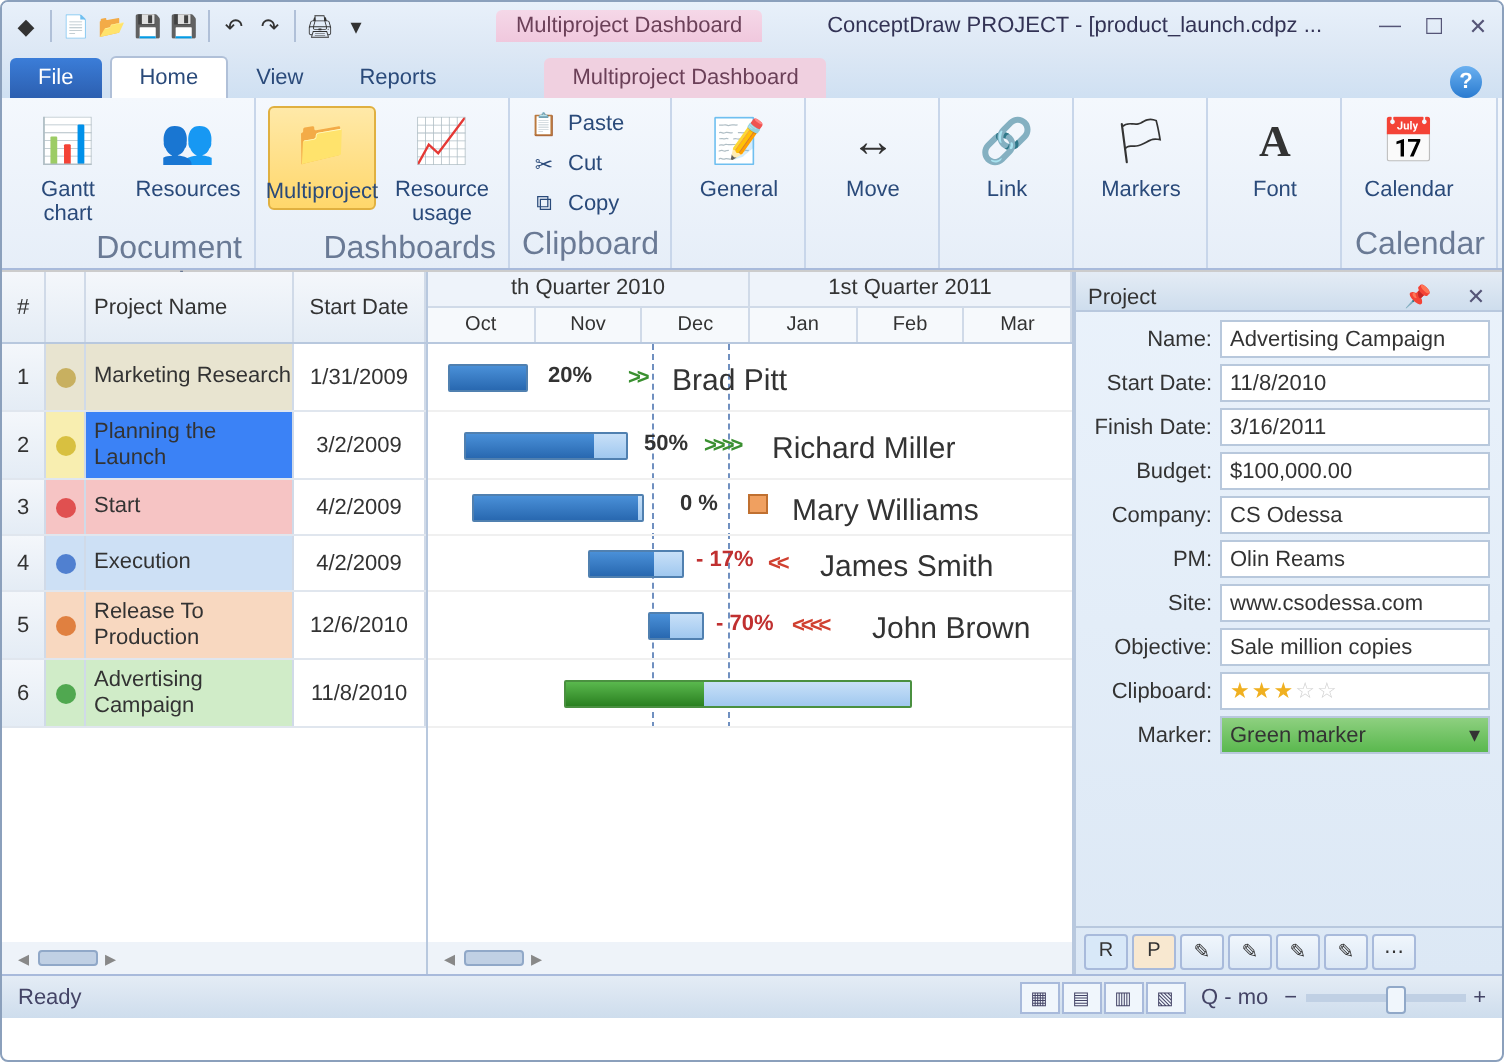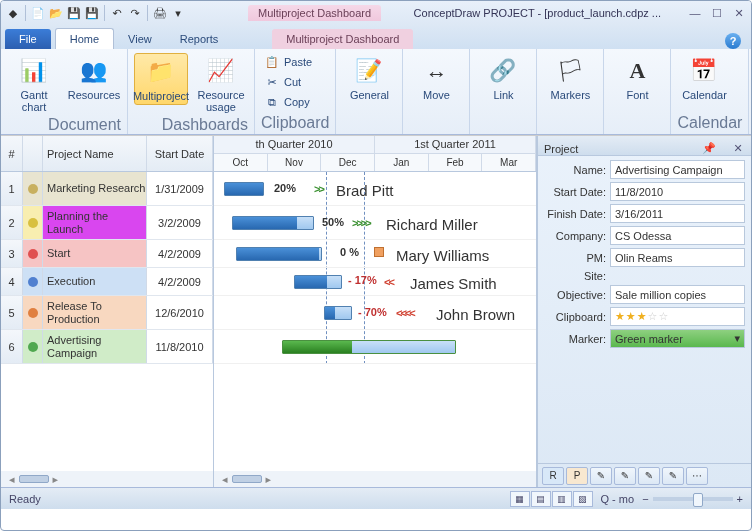--- a/index.html
+++ b/index.html
@@ -266,21 +266,21 @@
             <span class="mark-dot" style="background:#c8b060"></span>
           </div>
           <div class="col-name row-name" style="background:#e8e4d0">Marketing Research</div>
           <div class="col-date">1/31/2009</div>
         </div>
         <div class="grid-row tall">
           <div class="col-num">2</div>
           <div class="col-mark" style="background:#f8eeb0">
             <span class="mark-dot" style="background:#d8c040"></span>
           </div>
-          <div class="col-name row-name" style="background:#d946ef">Planning the Launch</div>
+          <div class="col-name row-name" style="background:#3b82f6">Planning the Launch</div>
           <div class="col-date">3/2/2009</div>
         </div>
         <div class="grid-row">
           <div class="col-num">3</div>
           <div class="col-mark" style="background:#f6c4c4">
             <span class="mark-dot" style="background:#e05050"></span>
           </div>
           <div class="col-name row-name" style="background:#f6c4c4">Start</div>
           <div class="col-date">4/2/2009</div>
         </div>
@@ -394,29 +394,34 @@
         </div>
       <div class="pp-row">
           <label>Start Date:</label>
           <div class="val">11/8/2010</div>
         </div>
       <div class="pp-row">
           <label>Finish Date:</label>
           <div class="val">3/16/2011</div>
         </div>
       <div class="pp-row">
+          <label>Budget:</label>
+          <div class="val">$100,000.00</div>
+        </div>
+      <div class="pp-row">
           <label>Company:</label>
           <div class="val">CS Odessa</div>
         </div>
       <div class="pp-row">
           <label>PM:</label>
           <div class="val">Olin Reams</div>
         </div>
       <div class="pp-row">
           <label>Site:</label>
+          <div class="val">www.csodessa.com</div>
         </div>
       <div class="pp-row">
           <label>Objective:</label>
           <div class="val">Sale million copies</div>
         </div>
       <div class="pp-row">
           <label>Clipboard:</label>
           <div class="val stars">★★★<span class="empty">☆☆</span></div>
         </div>
       <div class="pp-row">

